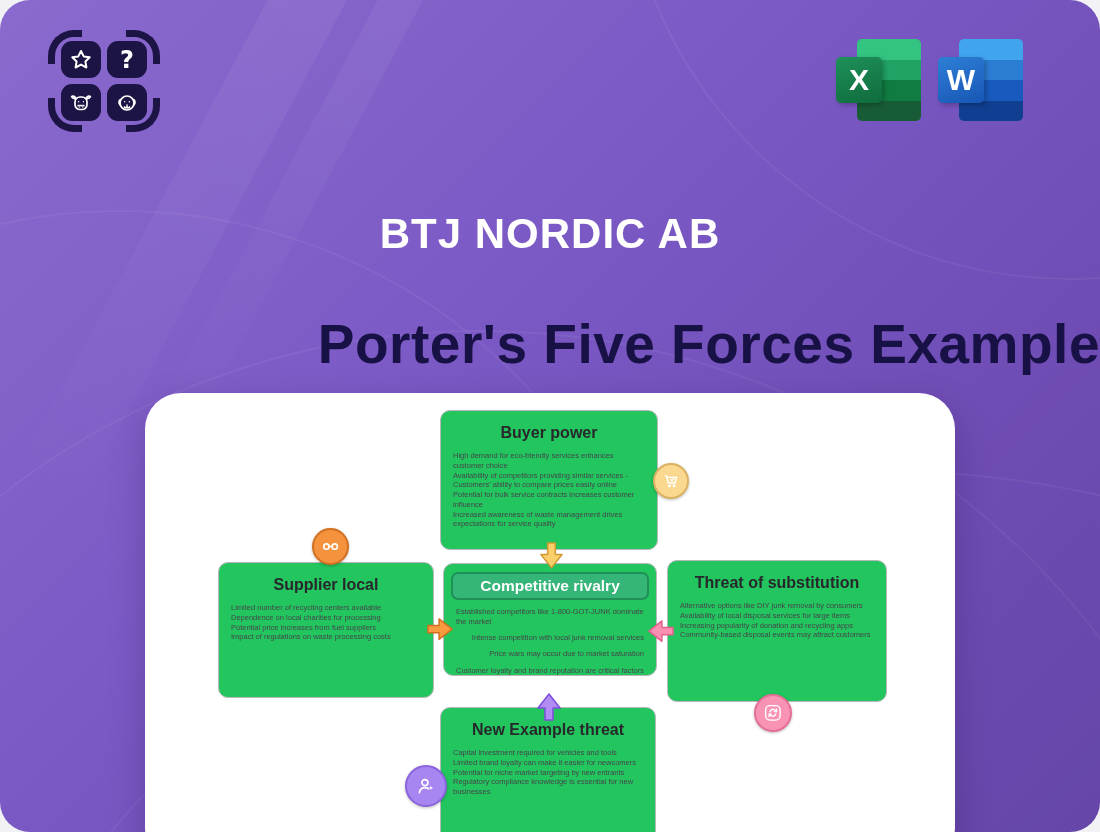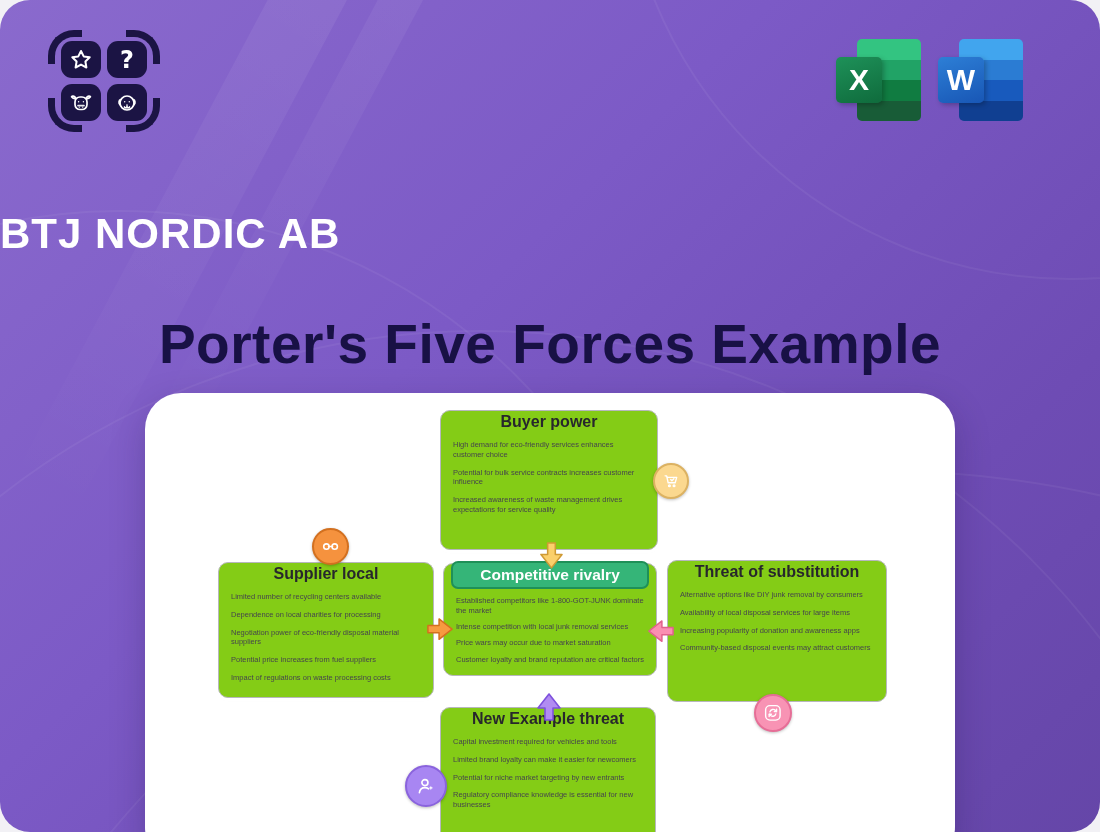--- a/index.html
+++ b/index.html
@@ -29,44 +29,44 @@
   .office-icon { position:absolute; width:88px; height:88px; }
   .office-icon .sheet { position:absolute; left:21px; top:3px; width:64px; height:82px; border-radius:5px; overflow:hidden; display:flex; flex-direction:column; }
   .office-icon .sheet div { flex:1; }
   .office-icon .front { position:absolute; left:0; top:21px; width:46px; height:46px; border-radius:5px;
     color:#fff; font-size:30px; font-weight:700; display:flex; align-items:center; justify-content:center;
     font-family:"Liberation Sans", sans-serif; box-shadow:2px 2px 5px rgba(0,0,0,0.25); }
   .excel-front { background:linear-gradient(160deg,#1e9159,#0f6b3c); }
   .word-front  { background:linear-gradient(160deg,#2d7fd6,#1856b5); }
 
   
-  .company-title { position:absolute; left:0; right:0; top:210px; 
+  .company-title { position:absolute; left:0; right:0; top:210px; text-align:center;
     color:#ffffff; font-size:42px; font-weight:800; letter-spacing:1px; }
-  .main-title { position:absolute; left:0; right:0; top:312px; text-align:center;
+  .main-title { position:absolute; left:0; right:0; top:312px; text-align:right;
     color:#181145; font-size:55px; font-weight:800; letter-spacing:0.5px; }
 
   
   .card { position:absolute; left:145px; top:393px; width:810px; height:470px;
     background:#ffffff; border-radius:36px; box-shadow:0 12px 34px rgba(30,15,70,0.25); }
 
-  .force-box { position:absolute; background:#84cc16; border:1.5px solid #b7b7bd; border-radius:10px;
-    box-shadow:0 0 0 3px #ffffff, 0 1px 3px rgba(0,0,0,0.12); padding:0 12px 8px; }
+  .force-box { position:absolute; background:#22c55e; border:1.5px solid #b7b7bd; border-radius:10px;
+    box-shadow:0 0 0 3px #ffffff, 0 1px 3px rgba(0,0,0,0.12); padding:11px 12px 8px; }
   .force-title { text-align:center; font-size:16px; font-weight:700; color:#27272c; margin:2px 0 9px; }
-  .force-items { list-style:none; display:flex; flex-direction:column; gap:8px; }
+  .force-items { list-style:none; display:flex; flex-direction:column; }
   .force-items li { font-size:7.5px; line-height:1.3; color:#46464c; }
 
   .box-buyer        { left:295px; top:17px;  width:218px; height:140px; }
   .box-supplier     { left:73px;  top:169px; width:216px; height:136px; }
   .box-rivalry      { left:298px; top:170px; width:214px; height:113px; }
   .box-substitution { left:522px; top:167px; width:220px; height:142px; }
   .box-newentrants  { left:295px; top:314px; width:216px; height:156px; }
 
   .rivalry-banner { margin:-3px -5px 7px; background:#35b578; border:2px solid #1f9058; border-radius:7px;
     color:#ffffff; text-align:center; font-size:15.5px; font-weight:700; padding:3px 0; }
-  .box-rivalry .force-items { gap:6.5px; }
+  .box-rivalry .force-items { gap:6.5px;align-items:flex-end; }
 
   
   .accent-icon { position:absolute; border-radius:50%; display:flex; align-items:center; justify-content:center;
     box-shadow:0 1px 3px rgba(0,0,0,0.25); }
   .accent-icon svg { width:58%; height:58%; }
   .icon-cart    { left:508px; top:70px;  width:36px; height:36px; background:#fbd88f; border:2px solid #dcb262; }
   .icon-link    { left:167px; top:135px; width:37px; height:37px; background:#f5923e; border:2px solid #d3701f; }
   .icon-refresh { left:609px; top:301px; width:38px; height:38px; background:#f893b4; border:2px solid #e66e97; }
   .icon-user    { left:260px; top:372px; width:42px; height:42px; background:#a886f2; border:2px solid #8a63dd; }
 
@@ -151,52 +151,52 @@
 
     <div class="company-title">BTJ NORDIC AB</div>
     <div class="main-title">Porter's Five Forces Example</div>
 
     <div class="card">
 
       <div class="force-box box-buyer">
         <div class="force-title">Buyer power</div>
         <ul class="force-items">
             <li>High demand for eco-friendly services enhances customer choice</li>
+            <li>Availability of competitors providing similar services  - Customers' ability to compare prices easily online</li>
             <li>Potential for bulk service contracts increases customer influence</li>
             <li>Increased awareness of waste management drives expectations for service quality</li>
           </ul>
       </div>
 
       <div class="force-box box-supplier">
         <div class="force-title">Supplier local</div>
         <ul class="force-items">
             <li>Limited number of recycling centers available</li>
             <li>Dependence on local charities for processing</li>
-            <li>Negotiation power of eco-friendly disposal material suppliers</li>
             <li>Potential price increases from fuel suppliers</li>
             <li>Impact of regulations on waste processing costs</li>
           </ul>
       </div>
 
       <div class="force-box box-rivalry">
         <div class="rivalry-banner">Competitive rivalry</div>
         <ul class="force-items">
             <li>Established competitors like 1-800-GOT-JUNK dominate the market</li>
             <li>Intense competition with local junk removal services</li>
             <li>Price wars may occur due to market saturation</li>
             <li>Customer loyalty and brand reputation are critical factors</li>
           </ul>
       </div>
 
       <div class="force-box box-substitution">
         <div class="force-title">Threat of substitution</div>
         <ul class="force-items">
             <li>Alternative options like DIY junk removal by consumers</li>
             <li>Availability of local disposal services for large items</li>
-            <li>Increasing popularity of donation and awareness apps</li>
+            <li>Increasing popularity of donation and recycling apps</li>
             <li>Community-based disposal events may attract customers</li>
           </ul>
       </div>
 
       <div class="force-box box-newentrants">
         <div class="force-title">New Example threat</div>
         <ul class="force-items">
             <li>Capital investment required for vehicles and tools</li>
             <li>Limited brand loyalty can make it easier for newcomers</li>
             <li>Potential for niche market targeting by new entrants</li>

